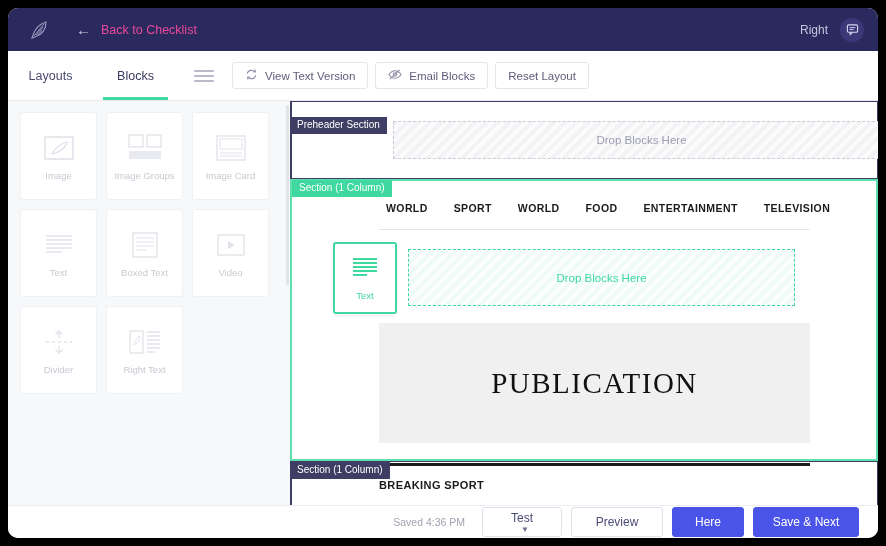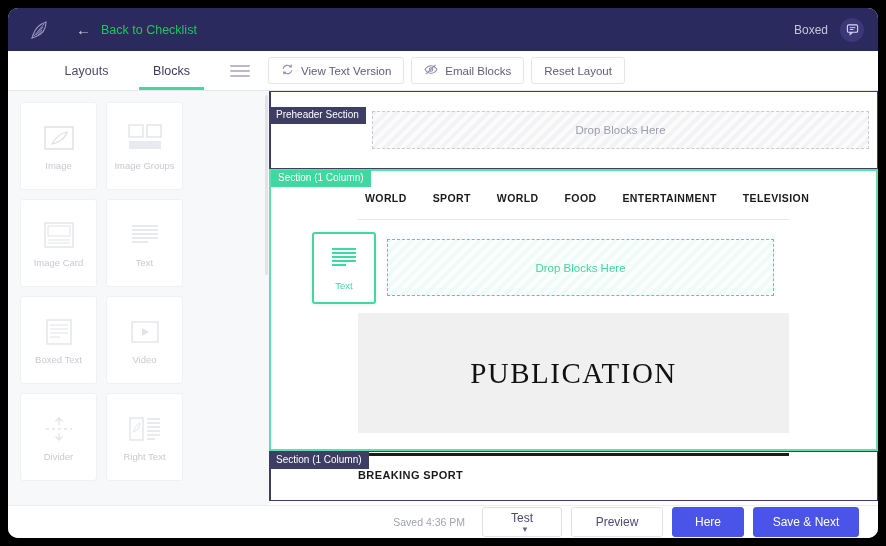--- a/index.html
+++ b/index.html
@@ -28,38 +28,37 @@
     align-items: center;
     flex: 0 0 auto;
     padding: 0 14px 0 20px;
   }
   .logo { width: 22px; height: 22px; opacity: .85; }
   .back-link {
     display: flex; align-items: center; gap: 10px;
     margin-left: 26px; cursor: pointer;
   }
   .back-arrow { color: #cfcee4; font-size: 15px; line-height: 1; }
-  .back-text { color: #22c55e; font-size: 12.5px; }
+  .back-text { color: #ec4899; font-size: 12.5px; }
   .topbar-right { margin-left: auto; display: flex; align-items: center; gap: 12px; }
   .email-label { color: #c6c5de; font-size: 12px; }
   .chat-bubble {
     width: 24px; height: 24px; border-radius: 50%;
     background: #3a3878;
     display: flex; align-items: center; justify-content: center;
     cursor: pointer;
   }
 
   
   .tabbar {
-    height: 40px;
+    height: 50px;
     background: #ffffff;
     border-bottom: 1px solid #e7e8ee;
     display: flex; align-items: stretch;
     flex: 0 0 auto;
-    padding-left: 36px;
   }
   .tabs { display: flex; align-items: stretch; }
   .tab {
     display: flex; align-items: center; justify-content: center;
     font-size: 12.5px; color: #4b4a6d;
     padding: 0 10px; width: 85px;
     position: relative; cursor: pointer;
   }
   .tab.active { color: #3a3960; font-weight: 400; }
   .tab.active::after {
@@ -82,21 +81,21 @@
     padding: 0 12px;
     font-size: 11.5px; color: #5e5d7a;
     cursor: pointer;
   }
 
   
   .body { flex: 1 1 auto; display: flex; min-height: 0; position: relative; }
 
   
   .sidebar {
-    width: 261px;
+    width: 282px;
     background: #f7f8fa;
     flex: 0 0 auto;
     padding: 11px 12px 0 12px;
     overflow: hidden;
     position: relative;
   }
   .block-grid { display: flex; flex-wrap: wrap; gap: 9px; }
   .block-card {
     width: 77px; height: 88px;
     background: #ffffff;
@@ -237,21 +236,21 @@
         <path d="M16 5 L6 17 M15 8 L8 16 M14 11 L10 16" stroke="#a8a7cd" stroke-width="1"></path>
       </svg>
     </span>
 
     <div class="back-link">
       <span class="back-arrow">←</span>
       <span class="back-text">Back to Checklist</span>
     </div>
 
     <div class="topbar-right">
-      <span class="email-label">Boxed</span>
+      <span class="email-label">Right</span>
       <span class="chat-bubble">
         <svg width="13" height="13" viewBox="0 0 14 14">
           <rect x="1.5" y="2" width="11" height="8" rx="1.4" fill="none" stroke="#d8d7ef" stroke-width="1.2"></rect>
           <path d="M4.5 10 L4.5 12.3 L7 10" fill="none" stroke="#d8d7ef" stroke-width="1.2"></path>
           <path d="M4 5h6M4 7h4" stroke="#d8d7ef" stroke-width="1"></path>
         </svg>
       </span>
     </div>
   </div>
 

